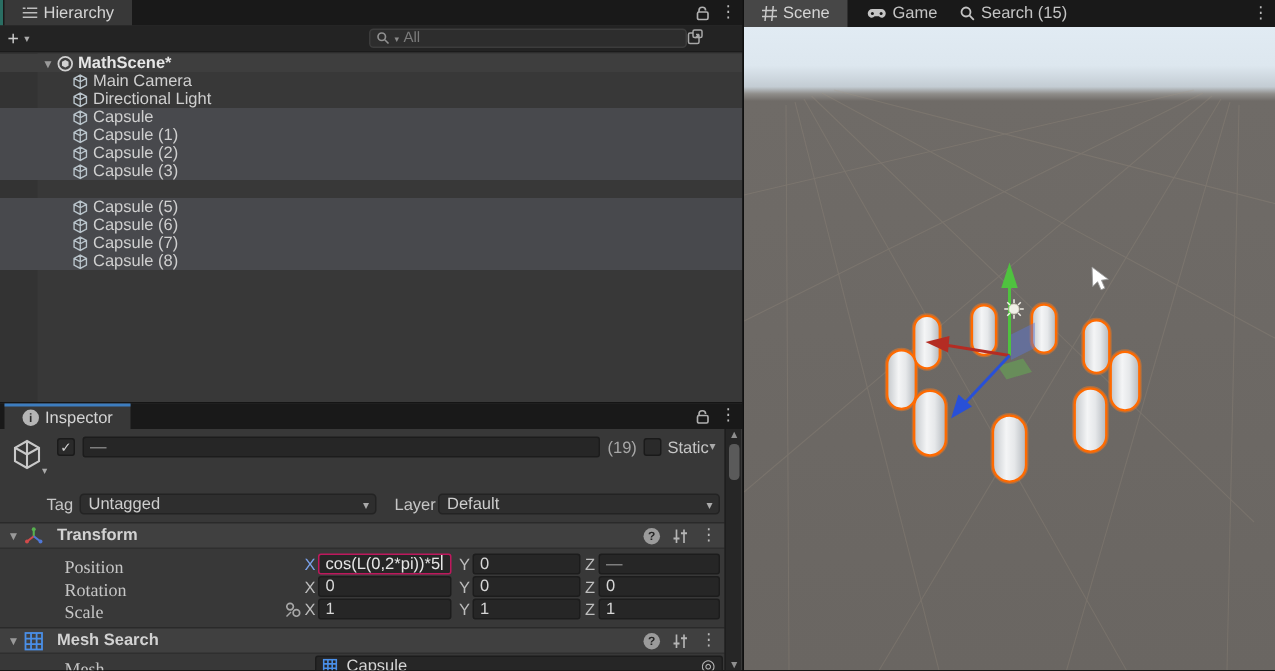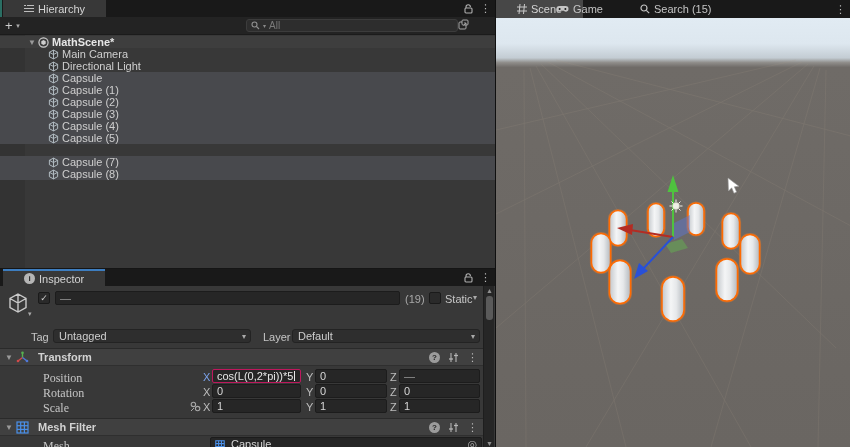--- a/index.html
+++ b/index.html
@@ -2,21 +2,21 @@
 <html><head>
 <meta charset="utf-8">
 <style>
   * { margin:0; padding:0; box-sizing:border-box; }
   html,body { background:#111; }
   body { font-family:"Liberation Sans", sans-serif; }
   #root { position:relative; width:850px; height:447px; background:#191919; overflow:hidden; font-size:11px; color:#cfcfcf; }
 
   
   .tabbar { position:absolute; left:0; right:0; height:17px; background:#191919; }
-  .tab { position:absolute; top:0; height:17px; background:#383838; display:flex; align-items:center; gap:4px; padding:0 21px; color:#d4d4d4; }
+  .tab { position:absolute; top:0; height:17px; background:#383838; display:flex; align-items:center; gap:4px; padding:0 12px; color:#d4d4d4; }
   .tab.focused { border-top:2px solid #3d7dbf; }
   .tabbar .winbtns { position:absolute; right:4px; top:2px; display:flex; gap:7px; align-items:center; }
   .kebab { color:#b9b9b9; font-size:11px; line-height:13px; letter-spacing:0; cursor:pointer; }
 
   
   #hierarchy { position:absolute; left:0; top:0; width:495px; height:268px; background:#383838; }
   #hierarchy .teal-sliver { position:absolute; left:0; top:0; width:2px; height:17px; background:#2a6e63; }
   #h-toolbar { position:absolute; left:0; top:17px; width:495px; height:18px; background:#232323; border-bottom:1px solid #1b1b1b; }
   .plusbtn { position:absolute; left:5px; top:1px; color:#cccccc; font-size:13px; cursor:pointer; }
   .plusbtn .dd { font-size:7px; color:#aaa; vertical-align:2px; }
@@ -171,35 +171,35 @@
         <span class="hlabel">Capsule (2)</span>
       </div>
       <div class="hrow child sel" style="top:73px;">
         <span class="ico icon-svg">
             <svg width="11" height="11" viewBox="0 0 12 12">
               <path d="M6 1.2 L10.5 3.6 V8.4 L6 10.8 L1.5 8.4 V3.6 Z M6 1.2 V6 M1.5 3.6 L6 6 L10.5 3.6 M6 6 V10.8" fill="none" stroke="#b9c4cb" stroke-width="1"></path>
             </svg>
           </span>
         <span class="hlabel">Capsule (3)</span>
       </div>
-      <div class="hrow child sel" style="top:85px;">
-        <span class="ico icon-svg">
-            <svg width="11" height="11" viewBox="0 0 12 12">
-              <path d="M6 1.2 L10.5 3.6 V8.4 L6 10.8 L1.5 8.4 V3.6 Z M6 1.2 V6 M1.5 3.6 L6 6 L10.5 3.6 M6 6 V10.8" fill="none" stroke="#b9c4cb" stroke-width="1"></path>
-            </svg>
-          </span>
-        <span class="hlabel">Capsule (4)</span>
-      </div>
       <div class="hrow child sel" style="top:97px;">
         <span class="ico icon-svg">
             <svg width="11" height="11" viewBox="0 0 12 12">
               <path d="M6 1.2 L10.5 3.6 V8.4 L6 10.8 L1.5 8.4 V3.6 Z M6 1.2 V6 M1.5 3.6 L6 6 L10.5 3.6 M6 6 V10.8" fill="none" stroke="#b9c4cb" stroke-width="1"></path>
             </svg>
           </span>
         <span class="hlabel">Capsule (5)</span>
+      </div>
+      <div class="hrow child sel" style="top:109px;">
+        <span class="ico icon-svg">
+            <svg width="11" height="11" viewBox="0 0 12 12">
+              <path d="M6 1.2 L10.5 3.6 V8.4 L6 10.8 L1.5 8.4 V3.6 Z M6 1.2 V6 M1.5 3.6 L6 6 L10.5 3.6 M6 6 V10.8" fill="none" stroke="#b9c4cb" stroke-width="1"></path>
+            </svg>
+          </span>
+        <span class="hlabel">Capsule (6)</span>
       </div>
       <div class="hrow child sel" style="top:121px;">
         <span class="ico icon-svg">
             <svg width="11" height="11" viewBox="0 0 12 12">
               <path d="M6 1.2 L10.5 3.6 V8.4 L6 10.8 L1.5 8.4 V3.6 Z M6 1.2 V6 M1.5 3.6 L6 6 L10.5 3.6 M6 6 V10.8" fill="none" stroke="#b9c4cb" stroke-width="1"></path>
             </svg>
           </span>
         <span class="hlabel">Capsule (7)</span>
       </div>
       <div class="hrow child sel" style="top:133px;">
@@ -320,21 +320,21 @@
           <svg width="13" height="13" viewBox="0 0 13 13">
               <g stroke="#4a8fe8" stroke-width="1.2" fill="none">
                 <rect x="1" y="1" width="11" height="11"></rect>
                 <line x1="4.7" y1="1" x2="4.7" y2="12"></line>
                 <line x1="8.4" y1="1" x2="8.4" y2="12"></line>
                 <line x1="1" y1="4.7" x2="12" y2="4.7"></line>
                 <line x1="1" y1="8.4" x2="12" y2="8.4"></line>
               </g>
             </svg>
         </span>
-        <span class="ctitle">Mesh Filter</span>
+        <span class="ctitle">Mesh Search</span>
         <span class="hicons">
           <span class="helpicon">?</span>
           <span class="icon-svg">
             <svg width="11" height="11" viewBox="0 0 11 11">
                 <line x1="3" y1="1" x2="3" y2="10" stroke="#b5b5b5" stroke-width="1.1"></line>
                 <line x1="8" y1="1" x2="8" y2="10" stroke="#b5b5b5" stroke-width="1.1"></line>
                 <line x1="1" y1="7" x2="5" y2="7" stroke="#b5b5b5" stroke-width="1.3"></line>
                 <line x1="6" y1="3.5" x2="10" y2="3.5" stroke="#b5b5b5" stroke-width="1.3"></line>
               </svg>
           </span>
@@ -375,21 +375,21 @@
               <g stroke="#c9c9c9" stroke-width="1">
                 <line x1="3" y1="0" x2="2" y2="10"></line>
                 <line x1="7.5" y1="0" x2="6.5" y2="10"></line>
                 <line x1="0" y1="3" x2="10" y2="3"></line>
                 <line x1="0" y1="7" x2="10" y2="7"></line>
               </g>
             </svg>
         </span>
         <span>Scene</span>
       </div>
-      <div class="scenetab-inactive" style="left:54px;">
+      <div class="scenetab-inactive" style="left:76px;">
         <span class="icon-svg">
           <svg width="13" height="9" viewBox="0 0 13 9">
               <path d="M3.5 1 h6 a3 3 0 0 1 3 3.2 a2.6 2.6 0 0 1 -4.6 1.6 h-2.8 A2.6 2.6 0 0 1 .5 4.2 A3 3 0 0 1 3.5 1 Z" fill="#c4c4c4"></path>
               <circle cx="3.6" cy="4" r="1" fill="#191919"></circle>
               <circle cx="9.4" cy="4" r="1" fill="#191919"></circle>
             </svg>
         </span>
         <span>Game</span>
       </div>
       <div class="scenetab-inactive" style="left:138px;">

